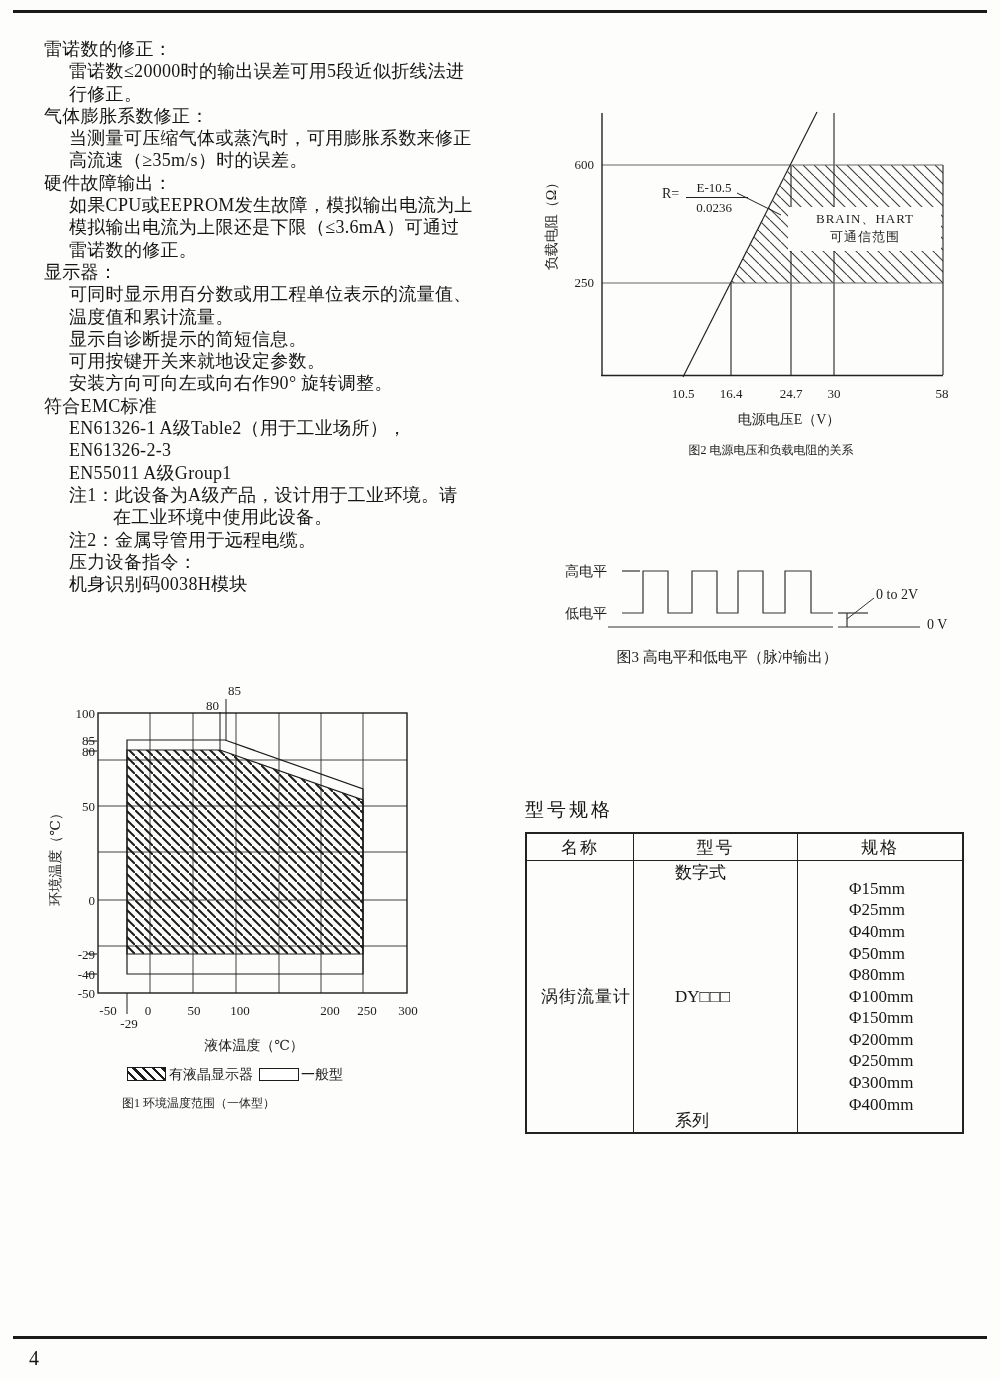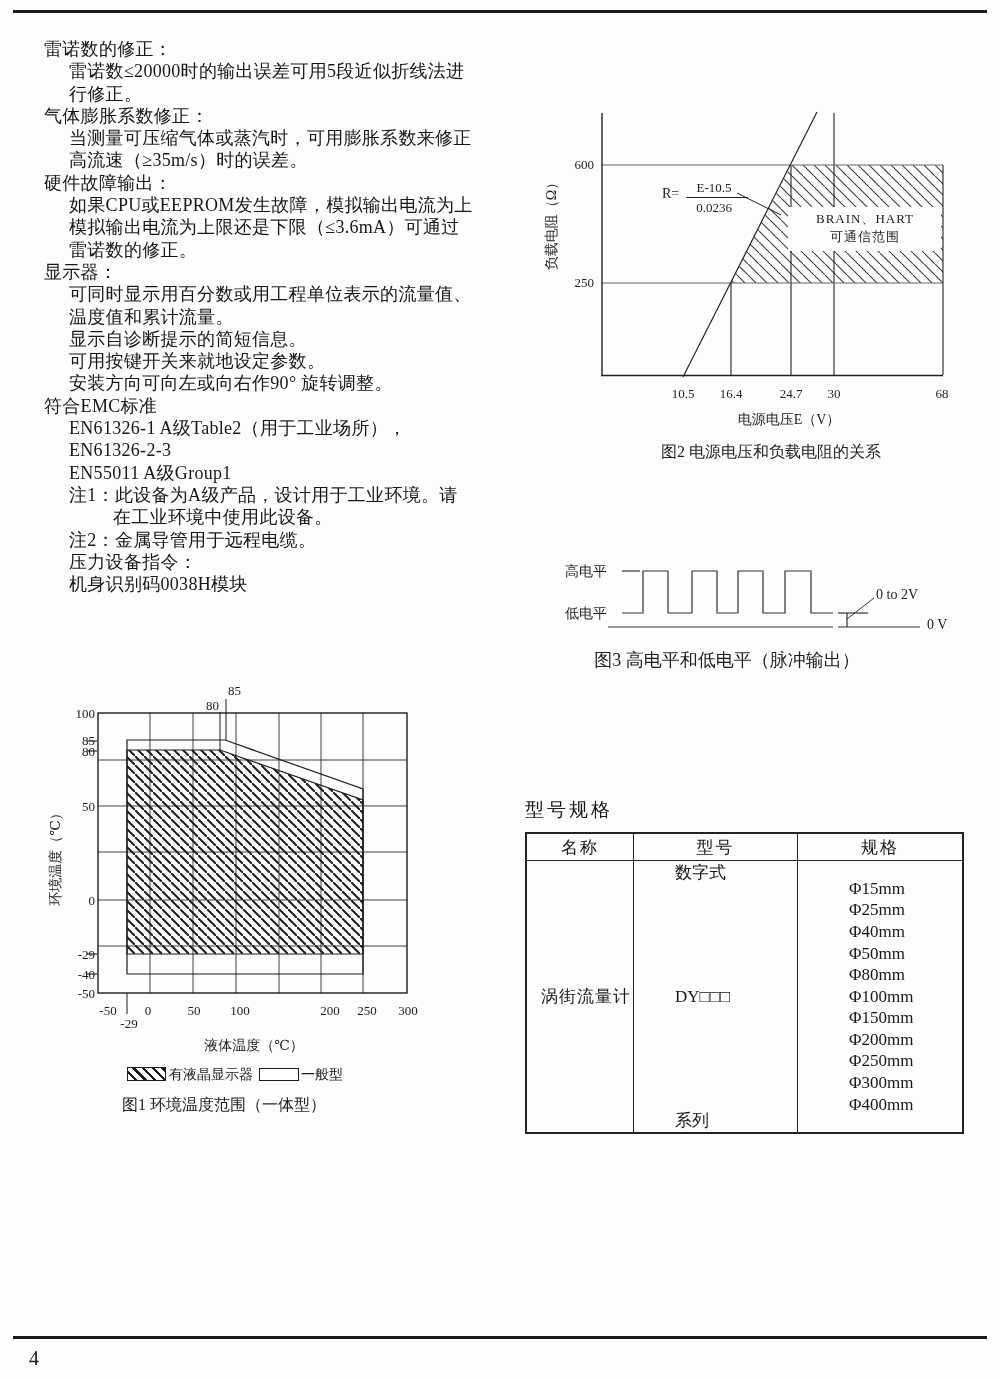--- a/index.html
+++ b/index.html
@@ -16,22 +16,22 @@
   .i0{margin-left:0;}
   .i1{margin-left:25px;}
   .i2{margin-left:69px;}
   
   .lbl{position:absolute;color:#1d1d1d;white-space:nowrap;}
   .c{text-align:center;}
   .r{text-align:right;}
   .rot{transform:rotate(-90deg);transform-origin:center center;text-align:center;}
   .f13{font-size:13px;}
   .f14{font-size:14px;}
-  .f15{font-size:18px;}
-  .f16{font-size:16px;}
+  .f15{font-size:15px;}
+  .f16{font-size:12px;}
   svg{position:absolute;overflow:visible;}
   svg line, svg path, svg polygon, svg polyline, svg rect{vector-effect:none;}
   
   .swatch{position:absolute;border:1.3px solid #1c1c1c;box-sizing:border-box;background:#fff;}
   .swatch.hatched{background:repeating-linear-gradient(45deg,#fff 0,#fff 4.5px,#1c1c1c 4.5px,#1c1c1c 6.8px);}
   
   .tbl-title{position:absolute;left:525px;top:797px;font-size:19px;letter-spacing:3px;}
   .spec-table{
     position:absolute;left:525px;top:832px;width:439px;height:302px;
     border:2px solid #222;box-sizing:border-box;
@@ -106,21 +106,21 @@
   <div class="lbl r f13" style="left:558px;top:275px;width:36px;">250</div>
   <div class="lbl f14" style="left:662px;top:186px;">R=</div>
   <div class="lbl c f13" style="left:681px;top:180px;width:66px;">E-10.5</div>
   <div class="lbl c f13" style="left:681px;top:200px;width:66px;">0.0236</div>
   <div class="lbl c f13" style="left:790px;top:210px;width:150px;letter-spacing:1px;">BRAIN、HART</div>
   <div class="lbl c f13" style="left:790px;top:228px;width:150px;letter-spacing:1px;">可通信范围</div>
   <div class="lbl c f13" style="left:661px;top:386px;width:44px;">10.5</div>
   <div class="lbl c f13" style="left:709px;top:386px;width:44px;">16.4</div>
   <div class="lbl c f13" style="left:769px;top:386px;width:44px;">24.7</div>
   <div class="lbl c f13" style="left:812px;top:386px;width:44px;">30</div>
-  <div class="lbl c f13" style="left:920px;top:386px;width:44px;">68</div>
+  <div class="lbl c f13" style="left:920px;top:386px;width:44px;">58</div>
   <div class="lbl c f14" style="left:709px;top:411px;width:160px;">电源电压E（V）</div>
   <div class="lbl c f16" style="left:621px;top:442px;width:300px;">图2 电源电压和负载电阻的关系</div>
 
   <svg style="left:540px;top:550px;" width="460" height="100" viewBox="540 550 460 100">
     <line x1="622" y1="571" x2="640" y2="571" stroke="#333" stroke-width="1.2"></line>
     <polyline points="622,613 643,613 643,571 668,571 668,613 692,613 692,571 717,571 717,613 738,613 738,571 763,571 763,613 785,613 785,571 811,571 811,613 833,613" fill="none" stroke="#333" stroke-width="1.2"></polyline>
     <line x1="838" y1="613" x2="868" y2="613" stroke="#333" stroke-width="1.2"></line>
     <line x1="608" y1="627" x2="833" y2="627" stroke="#333" stroke-width="1.2"></line>
     <line x1="838" y1="627" x2="920" y2="627" stroke="#333" stroke-width="1.2"></line>
     <line x1="847" y1="613" x2="847" y2="627" stroke="#333" stroke-width="1.2"></line>

